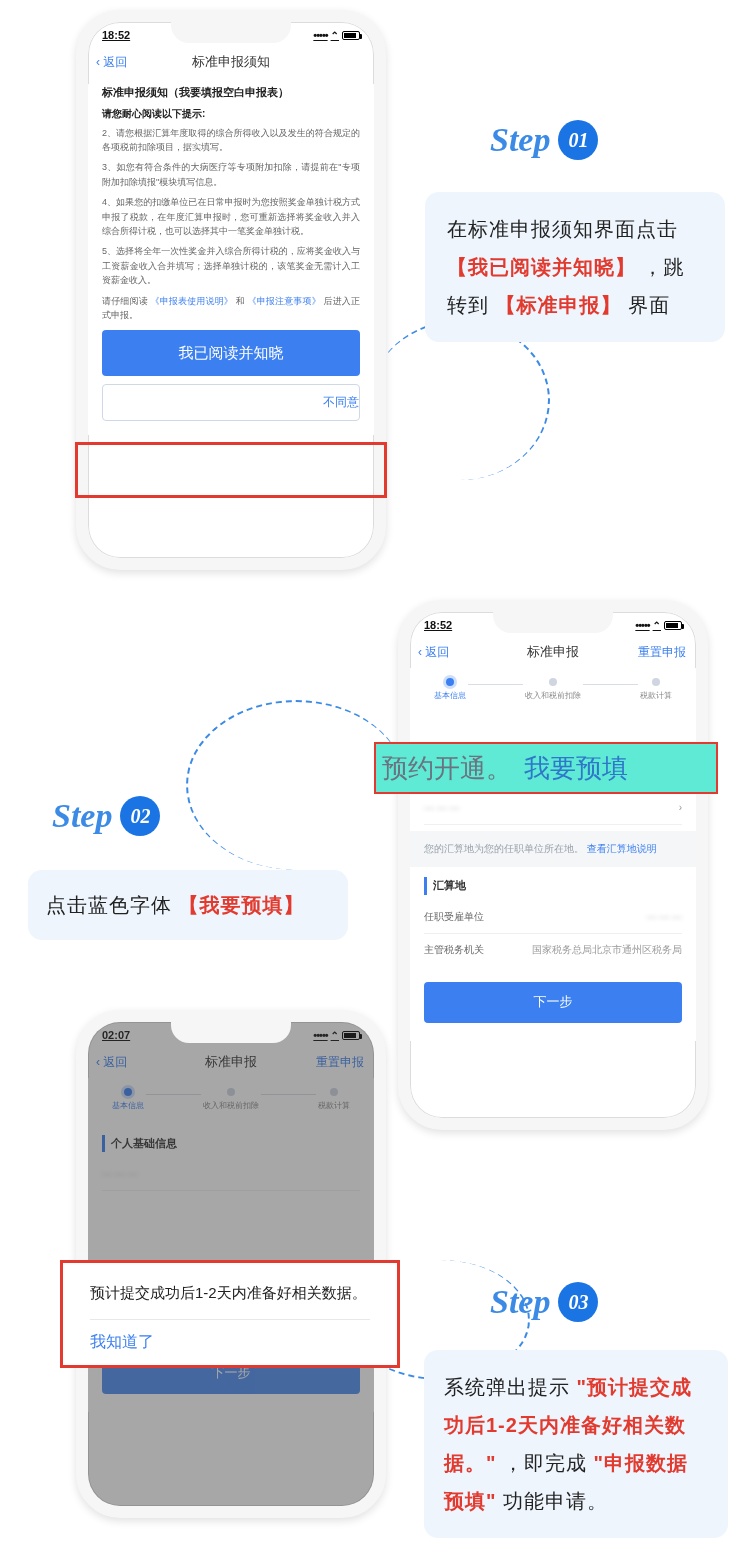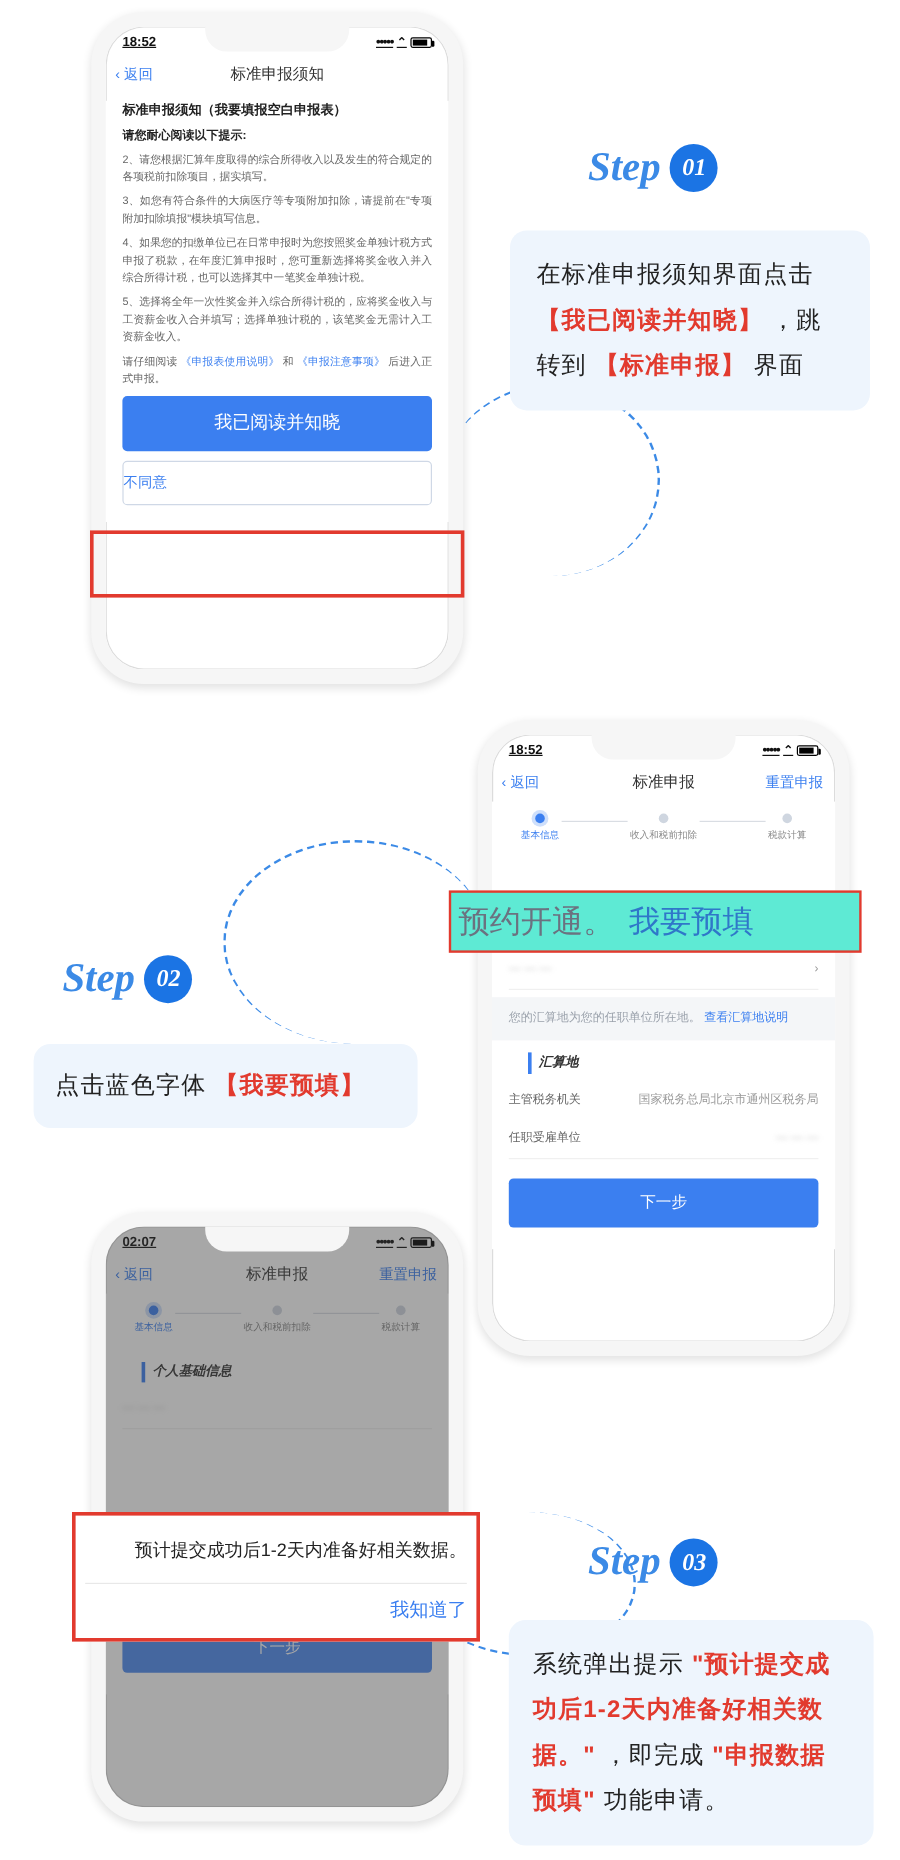--- a/index.html
+++ b/index.html
@@ -151,21 +151,21 @@
   .h1 { font-size:11px; font-weight:700; color:#222; margin:6px 0 4px; text-align:left;}
   .prompt { font-size:10px; font-weight:700; color:#222; margin-bottom:4px;}
   .para { font-size:9px; color:#666; margin-bottom:6px; text-align:justify;}
   .link { color:#3b7ff0; }
   .btn-primary {
     background:#3b7ff0; color:#fff; font-size:15px;
     text-align:center; padding:11px 0; border-radius:4px; margin:8px 0;
     position:relative; z-index:45;
   }
   .btn-ghost {
-    color:#3b7ff0; font-size:12px; text-align:left; padding:8px 0;
+    color:#3b7ff0; font-size:12px; text-align:right; padding:8px 0;
     border:1px solid #cfd8e6; border-radius:4px;
   }
 
   
   .steps-row {
     display:flex; justify-content:space-between; align-items:center;
     padding:10px 8px 12px;
     font-size:8px; color:#888;
     position:relative;
   }
@@ -178,44 +178,44 @@
   .step-dot.active .dot{ background:#3b7ff0; box-shadow:0 0 0 3px rgba(59,127,240,.25);}
   .step-dot.active{ color:#3b7ff0; }
   .gray-band {
     margin:0 -14px;
     background:#f4f6f8;
     padding:10px 14px;
     font-size:10px; color:#9aa1ab;
     line-height:1.6;
   }
   .sec-title{
-    font-size:11px; font-weight:700; color:#333; margin:10px 16px 6px;
-    border-left:3px solid #3b7ff0; padding-left:6px;font-style:italic;
+    font-size:11px; font-weight:700; color:#333; margin:10px 0 6px;
+    border-left:3px solid #3b7ff0; padding-left:6px;
   }
   .info-row{
     display:flex; justify-content:space-between; font-size:10px; color:#333;
     padding:8px 0; border-bottom:1px solid #f0f0f0;
   }
   .info-row .lab{ color:#666; }
   .info-row .val{ color:#999; max-width:160px; text-align:right;}
   .blur { filter:blur(2px); color:#bbb !important;}
   .btn-next{
     background:#3b7ff0; color:#fff; font-size:13px;
     text-align:center; padding:10px 0; border-radius:4px; margin:16px 0 4px;
   }
 
   
   .popup {
     position:absolute;
     left:-16px; right:-16px;
     background:#fff;
     z-index:50;
     border:3px solid #e23a2e;
-    text-align:right;
-    padding:18px 8px 0;
+    text-align:left;
+    padding:18px 27px 0;
   }
   .popup .msg{ font-size:15px; color:#222; line-height:1.6; padding-bottom:14px;}
   .popup .ok{ border-top:1px solid #e8e8e8; color:#3b7ff0; font-size:16px; padding:12px 0;}
 
 </style>
 </head>
 <body>
 
 <div class="step" style="top:120px; left:490px;">
   <span class="step-word">Step</span>
@@ -314,27 +314,27 @@
     <div class="sec-title">个人基础信息</div>
     <div class="info-row">
       <span class="lab blur">— — —</span>
       <span class="val">›</span>
     </div>
     <div class="gray-band" style="margin-top:6px;">
       <span>您的汇算地为您的任职单位所在地。</span>
       <span class="link" style="color:#3b7ff0">查看汇算地说明</span>
     </div>
     <div class="sec-title">汇算地</div>
+    <div class="info-row">
+      <span class="lab">任职受雇单位</span>
+      <span class="val blur">— — —</span>
+    </div>
     <div class="info-row" style="border-bottom:none">
       <span class="lab">主管税务机关</span>
       <span class="val">国家税务总局北京市通州区税务局</span>
-    </div>
-    <div class="info-row">
-      <span class="lab">任职受雇单位</span>
-      <span class="val blur">— — —</span>
     </div>
     <div class="btn-next">下一步</div>
   </div>
 </div>
 
 <div style="position:absolute; top:744px; left:376px; width:340px; height:48px; background:#5eead4; display:flex; align-items:center; font-size:26px; z-index:45;text-align:center;">
   <span style="color:#6b7280; padding-left:6px;">预约开通。</span>
   <span style="color:#2f77c9; padding-left:12px;">我要预填</span>
 </div>
 <div class="hl" style="top:742px; left:374px; width:344px; height:52px;"></div>

